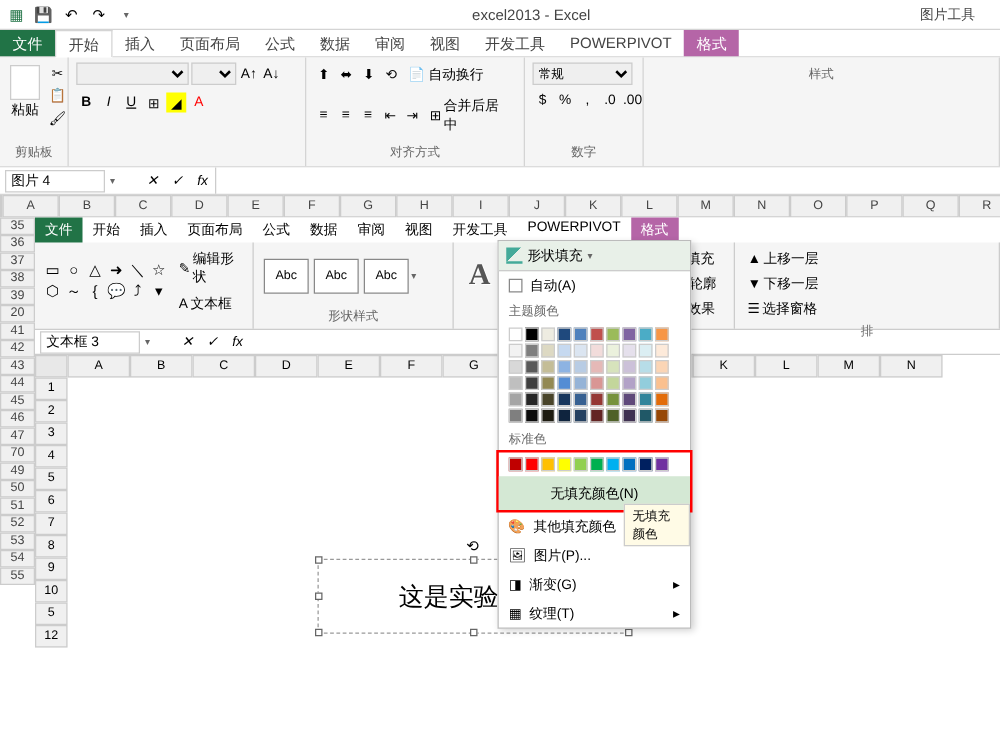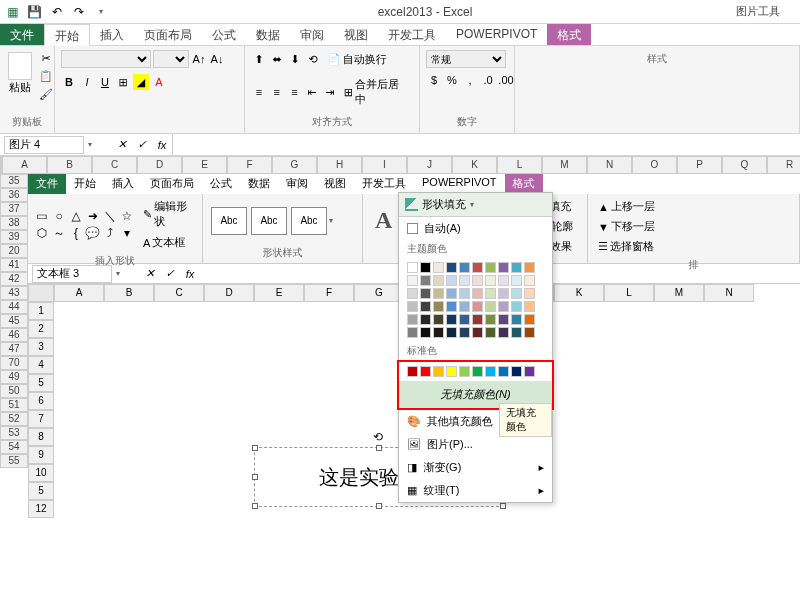--- a/index.html
+++ b/index.html
@@ -64,21 +64,21 @@
     .textbox-shape { position: absolute; left: 200px; top: 145px; width: 250px; height: 60px; border: 1px dashed #999; background: #fff; display: flex; align-items: center; justify-content: center; }
     .textbox-text { font-size: 20px; font-family: "SimSun"; }
     .handle { position: absolute; width: 6px; height: 6px; background: #fff; border: 1px solid #666; }
     
     .fill-menu { position: absolute; left: 370px; top: 18px; width: 155px; background: #fff; border: 1px solid #bbb; box-shadow: 2px 2px 6px rgba(0,0,0,0.2); z-index: 100; }
     .fill-header { padding: 4px 6px; background: #e8f0e8; display: flex; align-items: center; gap: 4px; font-size: 11px; border-bottom: 1px solid #ccc; }
     .fill-item { padding: 4px 8px; display: flex; align-items: center; gap: 6px; font-size: 11px; cursor: pointer; }
     .fill-section { padding: 2px 8px; font-size: 10px; color: #666; }
     .color-grid { display: flex; flex-wrap: wrap; gap: 2px; padding: 4px 8px; }
     .color-sw { width: 11px; height: 11px; border: 1px solid #ccc; cursor: pointer; }
-    .red-box { border: 2px solid red; margin: 0 -2px; font-style: italic; }
+    .red-box { border: 2px solid red; margin: 0 -2px; }
     .nofill-item { background: #d4e8d4; padding: 6px; text-align: center; }
     .tooltip { position: absolute; background: #fffbe6; border: 1px solid #ccc; padding: 2px 6px; font-size: 10px; left: 100px; top: 210px; }
     .bucket-icon { width: 13px; height: 13px; background: linear-gradient(135deg, #4a9 50%, transparent 50%); border-bottom: 2px solid #4a9; display: inline-block; }
     .big-btn { display: flex; flex-direction: column; align-items: center; padding: 2px 6px; font-size: 10px; cursor: pointer; }
     .big-btn-icon { width: 24px; height: 20px; background: #e8e8e8; border: 1px solid #ccc; margin-bottom: 2px; }
   </style>
 </head>
 <body>
 
 <div class="titlebar">
@@ -273,21 +273,20 @@
               <span class="shape-btn">💬</span>
               <span class="shape-btn">⤴</span>
               <span class="shape-btn">▾</span>
             </div>
             <div style="display:flex;flex-direction:column;gap:2px">
               <span class="small-btn">✎<span>编辑形状</span></span>
               <span class="small-btn">A<span>文本框</span></span>
             </div>
           </div>
         </div>
-        <div class="group-label">插入形状</div>
       </div>
       <div class="emb-group" style="width:160px">
         <div style="flex:1;display:flex;align-items:center">
           <div class="style-box">Abc</div>
           <div class="style-box">Abc</div>
           <div class="style-box">Abc</div>
           <span class="dropdown-arrow">▾</span>
         </div>
         <div class="group-label">形状样式</div>
       </div>

